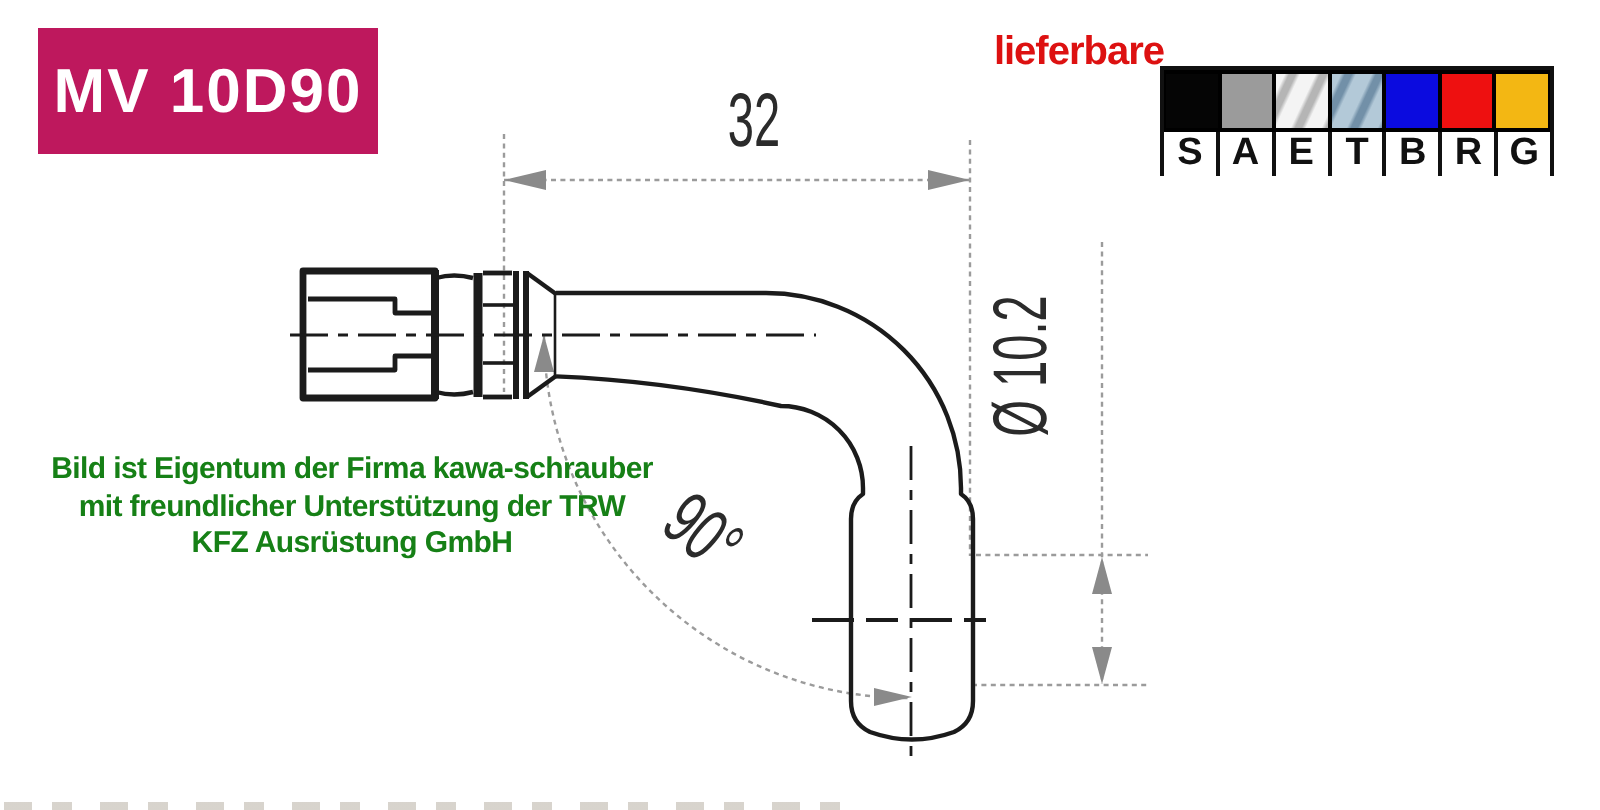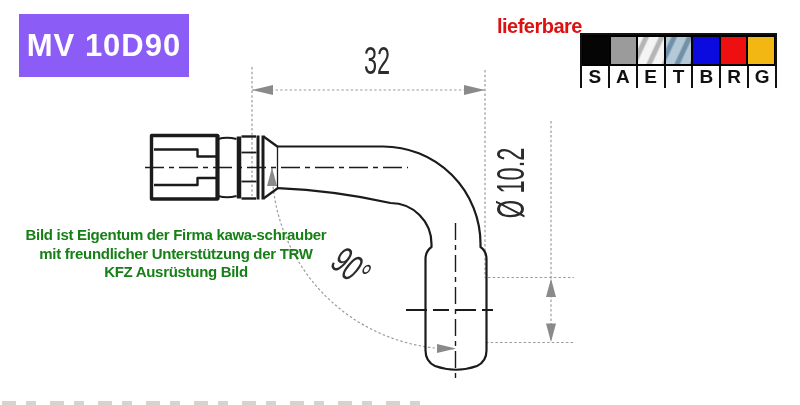--- a/index.html
+++ b/index.html
@@ -115,21 +115,21 @@
          V259.5 Q425.5,251 431.5,247 L431.5,244 A41,41 0 0 0 390.5,203 Q334,190.5 278,188.2"></path>
   </g>
 
   <g stroke="#1b1b1b" fill="none">
     <path d="M145,167.5 H408" stroke-width="1.4" stroke-dasharray="19 5 5 5"></path>
     <path d="M455.5,223 V379" stroke-width="1.4" stroke-dasharray="17 5 5 5"></path>
     <path d="M406,310 H493" stroke-width="2" stroke-dasharray="21 6 16 6"></path>
   </g>
 </svg>
 
-<div class="abs part-badge" style="background: #8b5cf6; color: rgb(255, 255, 255);">MV 10D90</div>
+<div class="abs part-badge" style="background: #be185d; color: rgb(255, 255, 255);">MV 10D90</div>
 
 <div class="abs colors-label" style="color: rgb(221, 17, 17);">
   <div>lieferbare</div>
 </div>
 
 <div class="abs color-table">
   <div class="swatch-row">
       <div class="swatch-cell" style="background-color: rgb(5, 5, 5);"></div>
       <div class="swatch-cell" style="background-color: rgb(155, 155, 155);"></div>
       <div class="swatch-cell" style="background-color: rgb(216, 216, 216); background-image: repeating-linear-gradient(115deg, rgb(244, 244, 244) 0px, rgb(244, 244, 244) 4px, rgb(181, 181, 181) 6px, rgb(181, 181, 181) 9px, rgb(244, 244, 244) 11px, rgb(244, 244, 244) 14px);"></div>
@@ -149,16 +149,16 @@
     </div>
 </div>
 
 <div class="abs dim-text dim-32">32</div>
 <div class="abs dim-text dim-dia">Ø 10.2</div>
 <div class="abs dim-text dim-angle">90°</div>
 
 <div class="abs watermark" style="color: rgb(22, 128, 22);">
   <div>Bild ist Eigentum der Firma kawa-schrauber</div>
   <div>mit freundlicher Unterstützung der TRW</div>
-  <div>KFZ Ausrüstung Bild</div>
+  <div>KFZ Ausrüstung GmbH</div>
 </div>
 
 <div class="abs bottom-marks"></div>
 
 </body></html>

